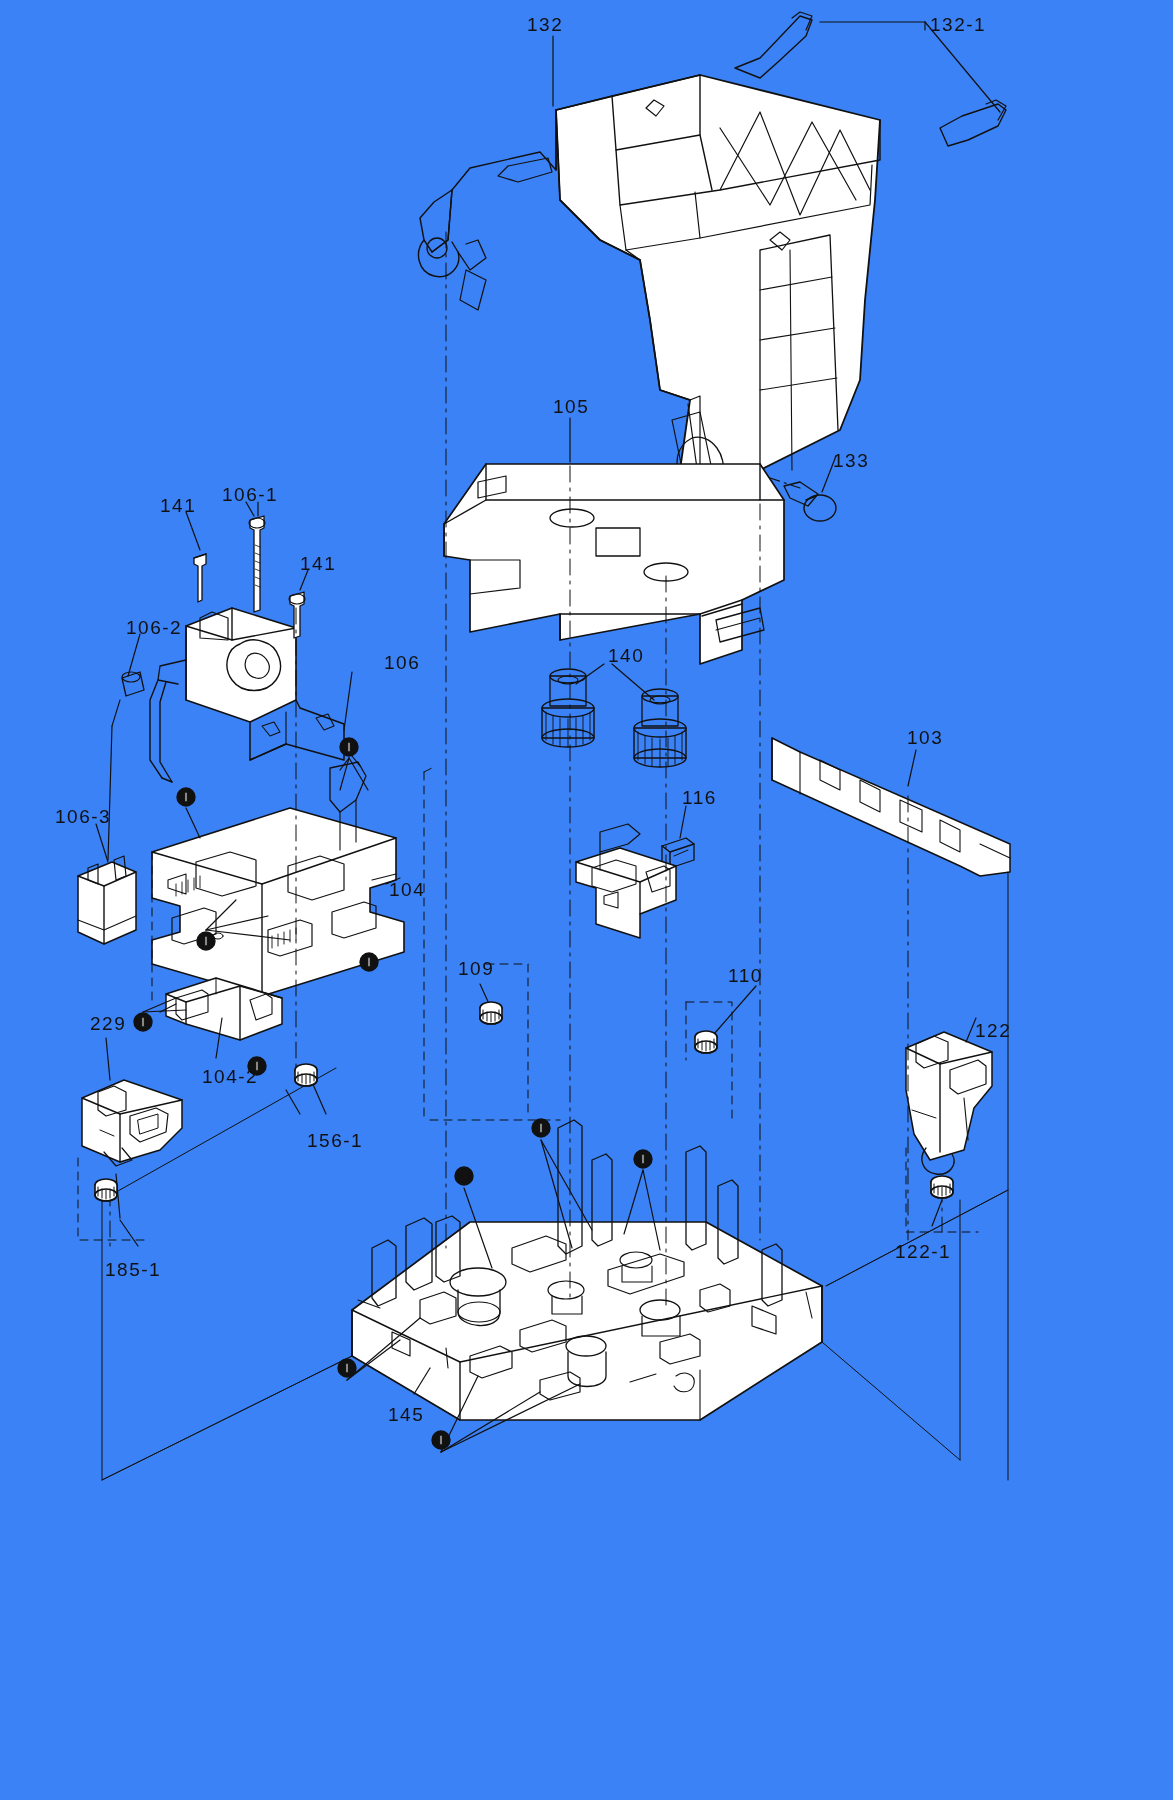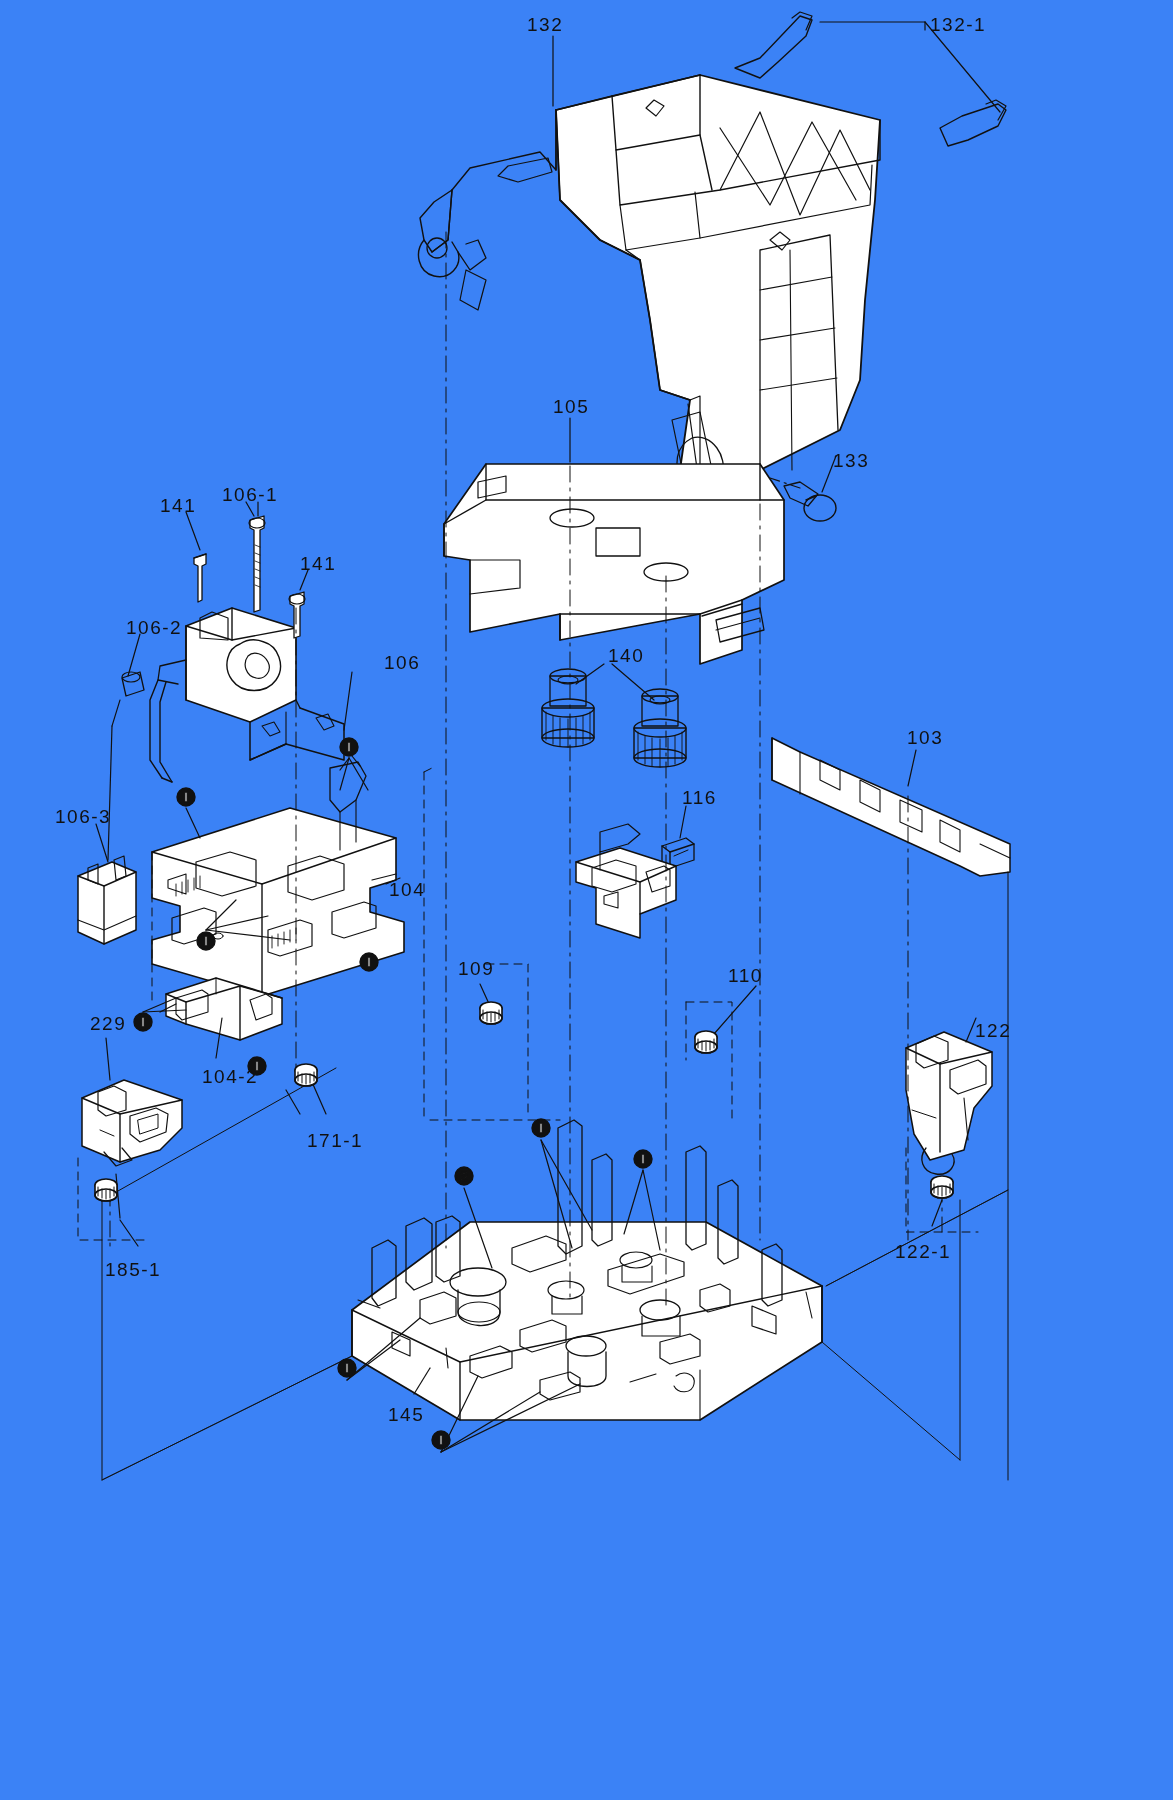--- a/index.html
+++ b/index.html
@@ -503,18 +503,18 @@
   <div class="callout" style="left:608px; top:645px;">140</div>
   <div class="callout" style="left:907px; top:727px;">103</div>
   <div class="callout" style="left:682px; top:787px;">116</div>
   <div class="callout" style="left:55px;  top:806px;">106-3</div>
   <div class="callout" style="left:389px; top:879px;">104</div>
   <div class="callout" style="left:458px; top:958px;">109</div>
   <div class="callout" style="left:728px; top:965px;">110</div>
   <div class="callout" style="left:975px; top:996px;margin-top:24px;">122</div>
   <div class="callout" style="left:90px;  top:1013px;">229</div>
   <div class="callout" style="left:190px; top:1066px;margin-left:12px;">104-2</div>
-  <div class="callout" style="left:307px; top:1130px;">171-1</div>
+  <div class="callout" style="left:307px; top:1130px;">156-1</div>
   <div class="callout" style="left:895px; top:1241px;">122-1</div>
   <div class="callout" style="left:105px; top:1259px;">185-1</div>
   <div class="callout" style="left:388px; top:1404px;">145</div>
 
 </div>
 
 </body></html>

